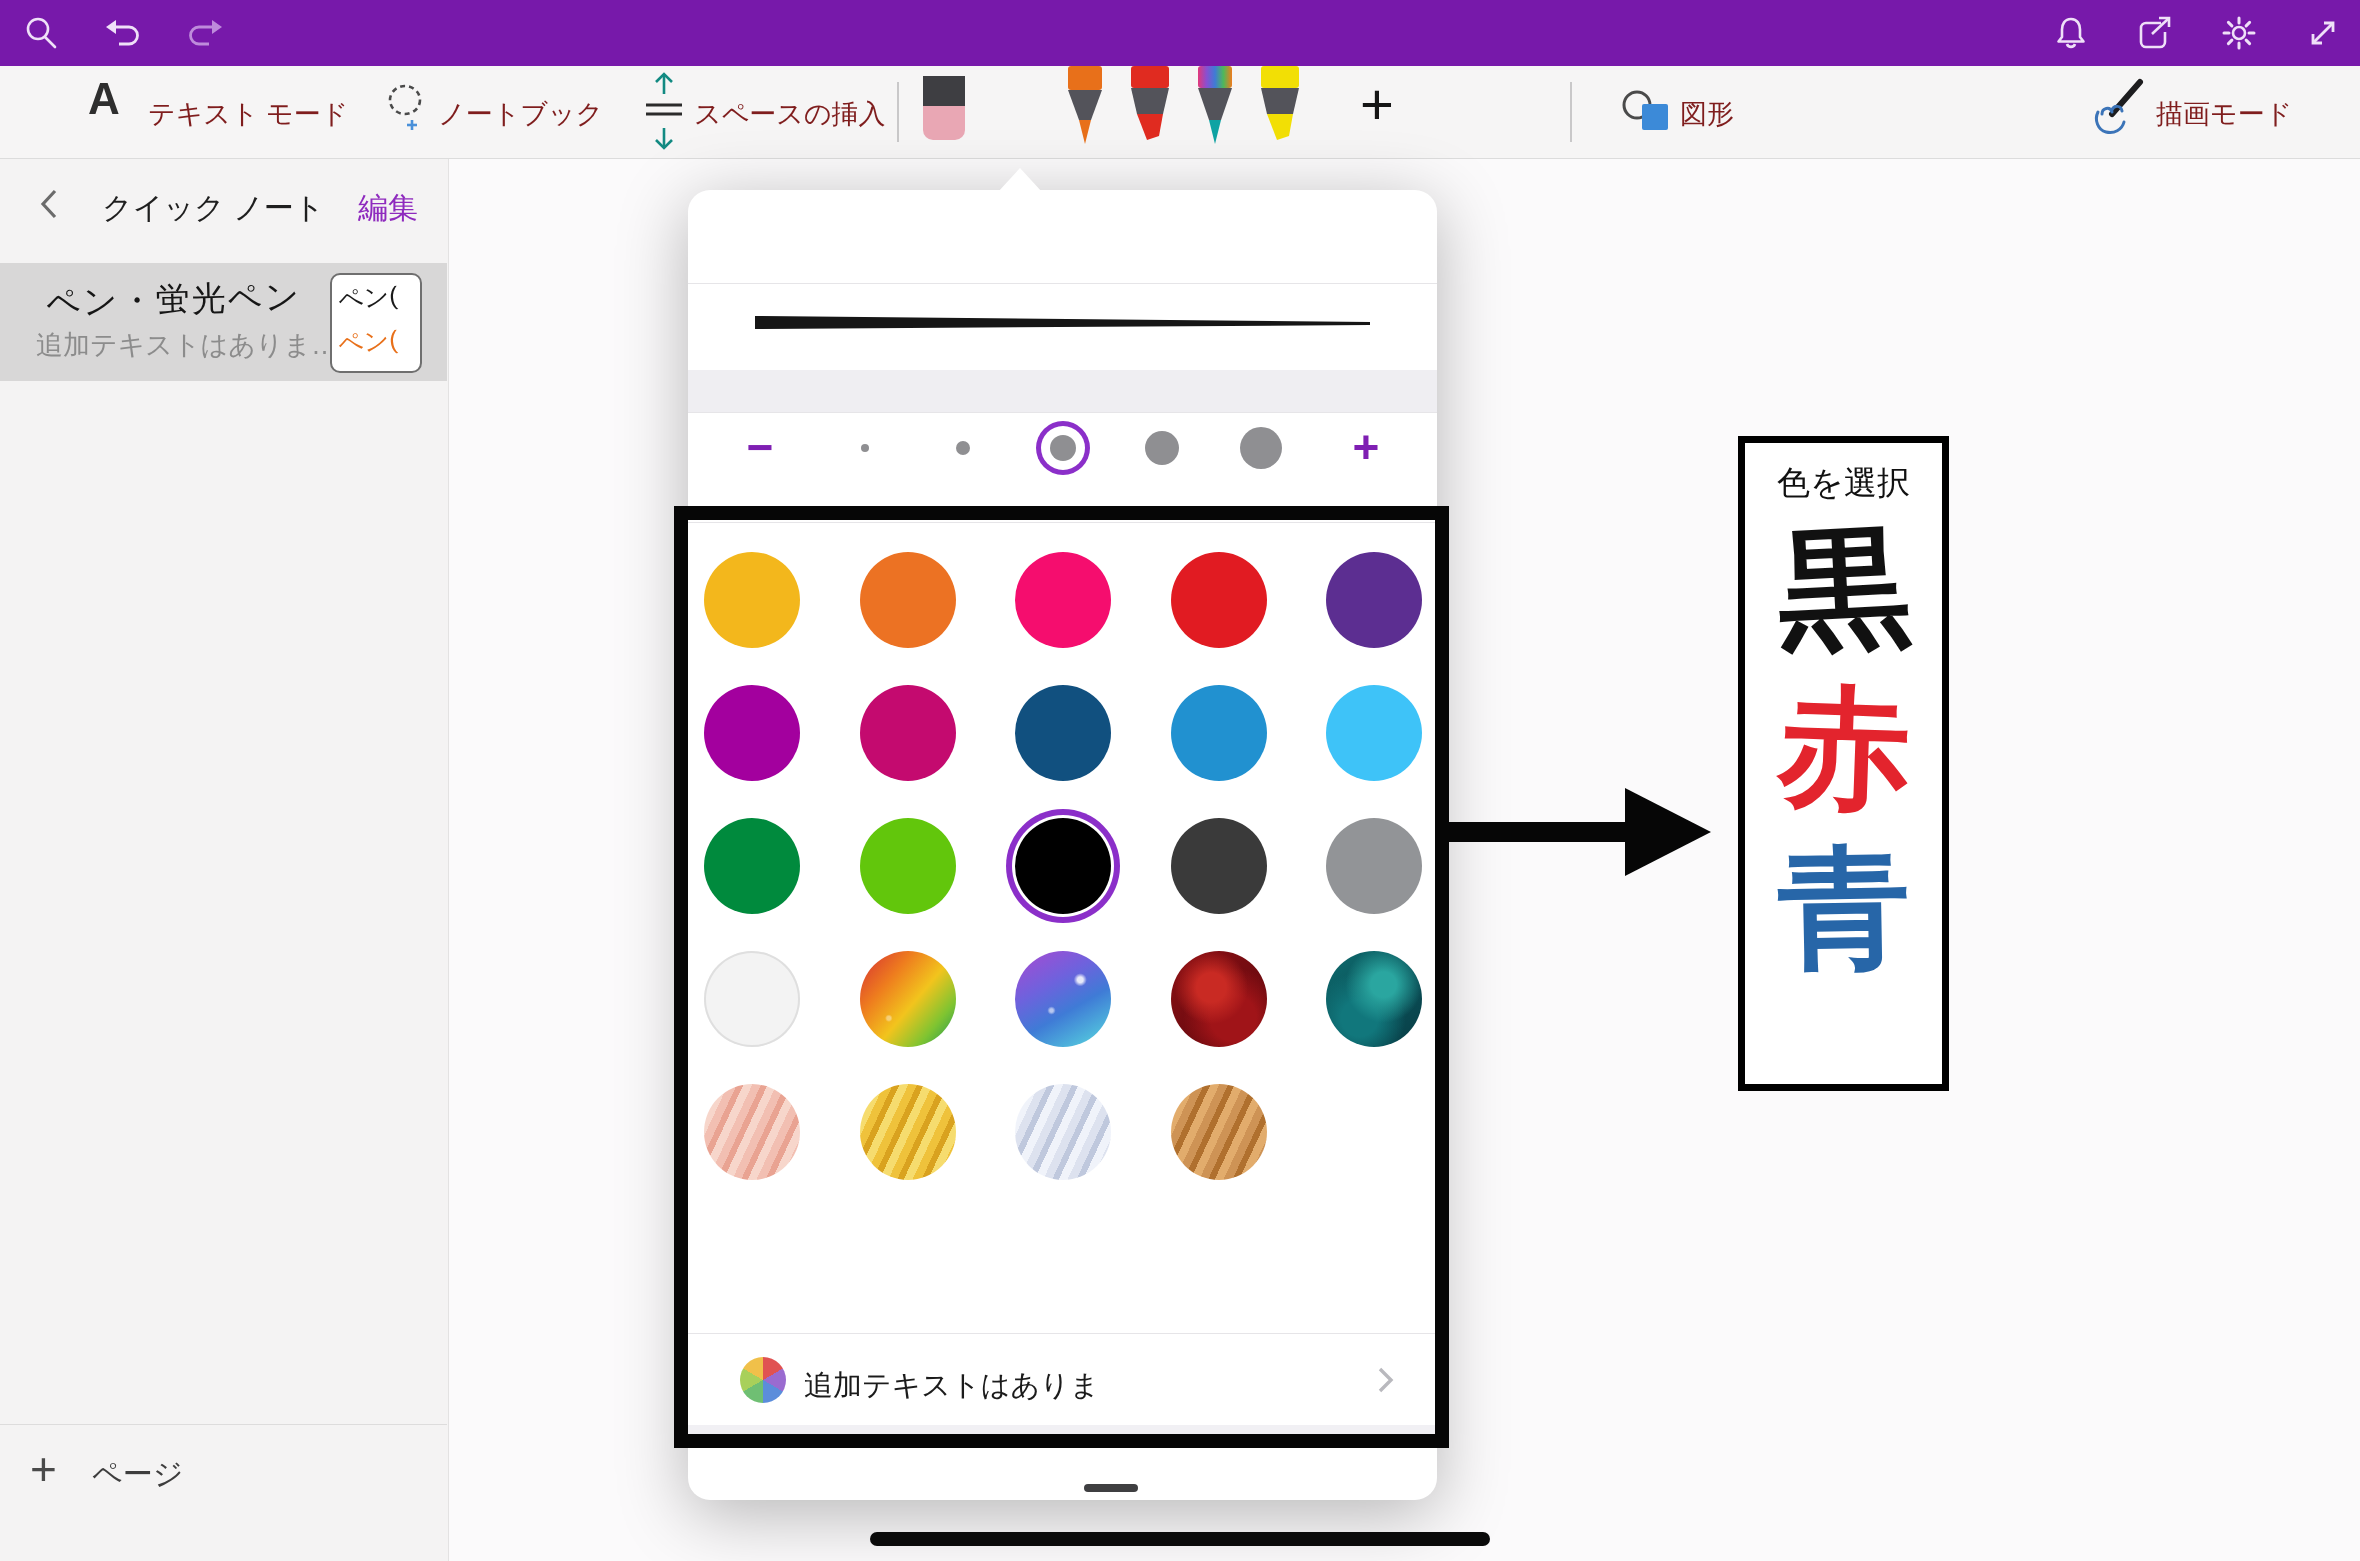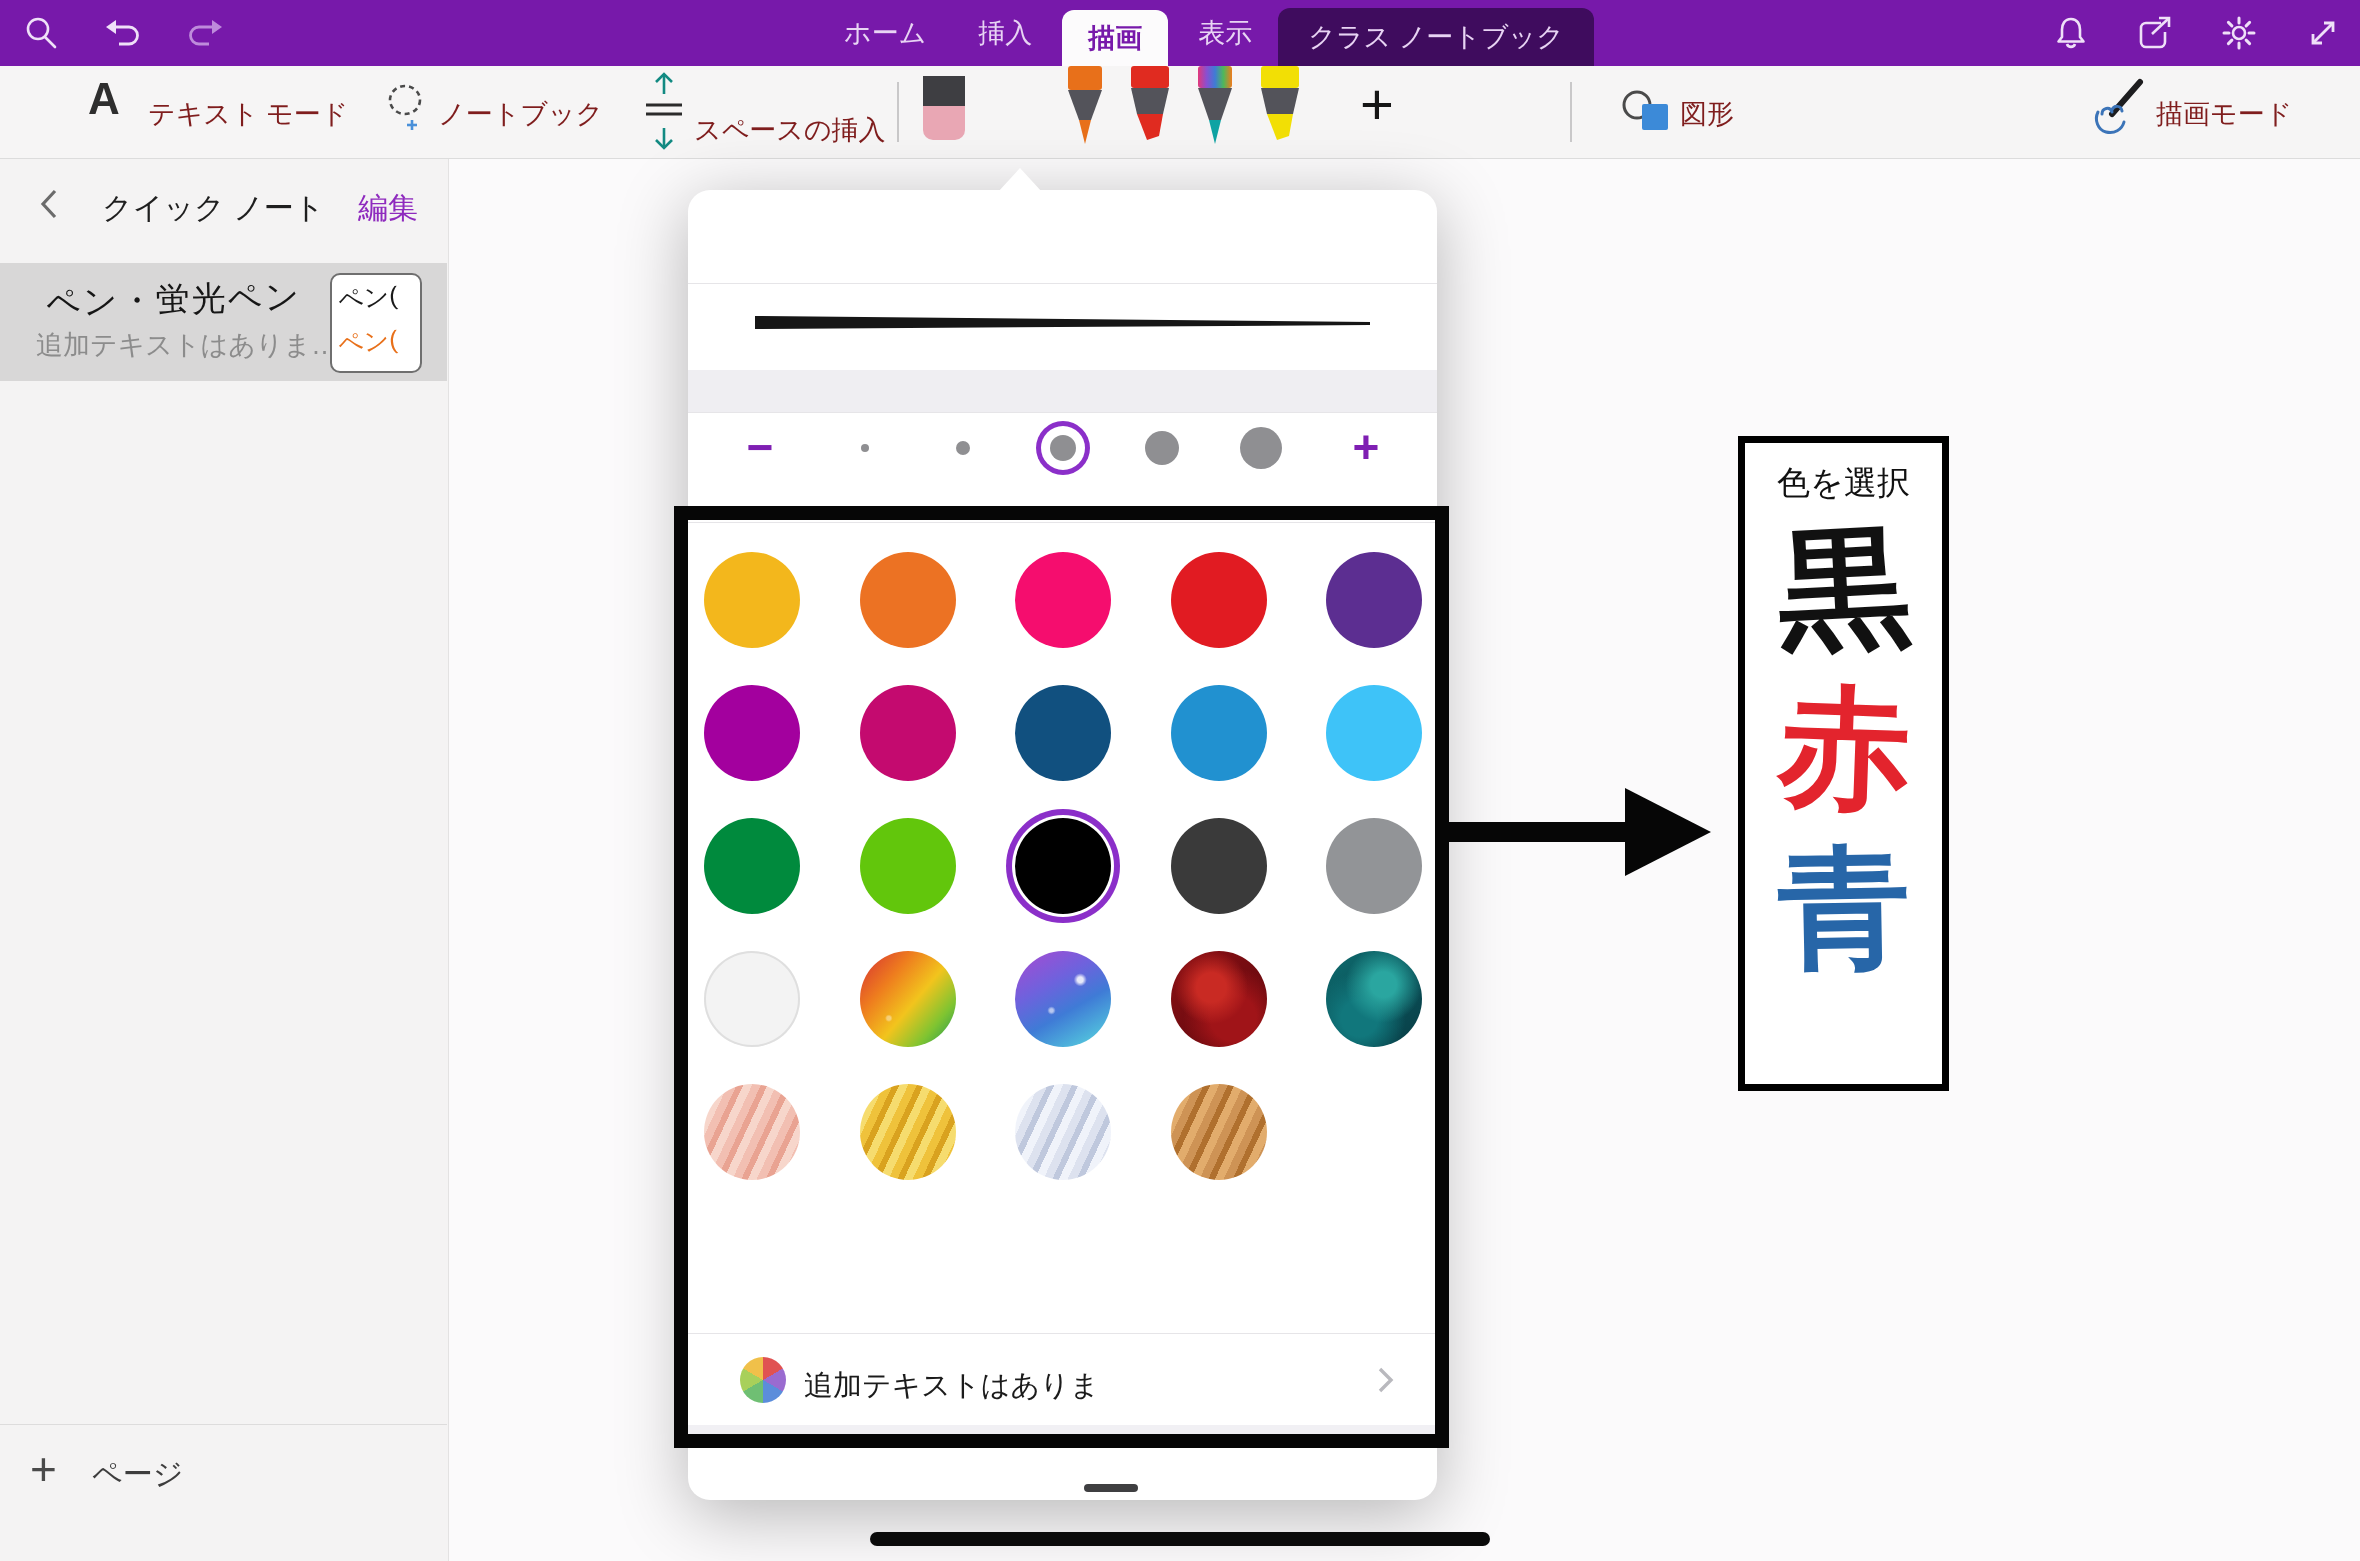--- a/index.html
+++ b/index.html
@@ -86,27 +86,20 @@
         <polygon points="12,6 2,13 12,20" fill="#EFE0F8"></polygon>
       </svg>
   </div>
   <div class="tb-icon" style="left:186px;">
     <svg width="38" height="38" viewBox="0 0 38 38">
         <path d="M27 13 H13 A8.5 8.5 0 1 0 13 30 H23" fill="none" stroke="#BE8BDB" stroke-width="2.8"></path>
         <polygon points="26,6 36,13 26,20" fill="#BE8BDB"></polygon>
       </svg>
   </div>
 
-  <div class="tabs">
-    <div class="tab">ホーム</div>
-    <div class="tab">挿入</div>
-    <div class="tab white">描画</div>
-    <div class="tab">表示</div>
-    <div class="tab dark">クラス ノートブック</div>
-  </div>
 
   <div class="tb-icon" style="left:2052px;">
     <svg width="38" height="38" viewBox="0 0 38 38">
         <path d="M19 5 C12.5 5 10 10.5 10 15.5 L10 23 L6.5 27.5 H31.5 L28 23 L28 15.5 C28 10.5 25.5 5 19 5 Z" fill="none" stroke="#EFE0F8" stroke-width="2.6" stroke-linejoin="round"></path>
         <path d="M15 30 a4.2 4.2 0 0 0 8 0" fill="none" stroke="#EFE0F8" stroke-width="2.6"></path>
       </svg>
   </div>
   <div class="tb-icon" style="left:2136px;">
     <svg width="38" height="38" viewBox="0 0 38 38">
         <path d="M25 9 H10 a5 5 0 0 0 -5 5 v14 a5 5 0 0 0 5 5 h14 a5 5 0 0 0 5 -5 V18" fill="none" stroke="#EFE0F8" stroke-width="2.6"></path>
@@ -157,21 +150,21 @@
       <g stroke="#128A82" stroke-width="2.6" fill="none">
         <line x1="22" y1="2" x2="22" y2="22"></line>
         <polyline points="14,10 22,2 30,10"></polyline>
         <line x1="22" y1="56" x2="22" y2="76"></line>
         <polyline points="14,68 22,76 30,68"></polyline>
       </g>
       <line x1="4" y1="33" x2="40" y2="33" stroke="#2B2B2B" stroke-width="3"></line>
       <line x1="4" y1="42" x2="40" y2="42" stroke="#2B2B2B" stroke-width="3"></line>
     </svg>
 </div>
-<div class="rb-label" style="left:694px;z-index:11;cursor:pointer;margin-top:16px;">スペースの挿入</div>
+<div class="rb-label" style="left:694px;z-index:11;cursor:pointer;">スペースの挿入</div>
 
 <div class="rb-sep" style="left:897px;z-index:11;"></div>
 
 <div class="abs" style="left:915px;top:72px;width:58px;height:72px;z-index:11;cursor:pointer;">
   <svg width="58" height="72" viewBox="0 0 58 72">
       <path d="M8 4 h42 v30 h-42 z" fill="#3E3E42"></path>
       <path d="M8 34 h42 v24 a10 10 0 0 1 -10 10 h-22 a10 10 0 0 1 -10 -10 z" fill="#E9A7B4"></path>
     </svg>
 </div>
 

